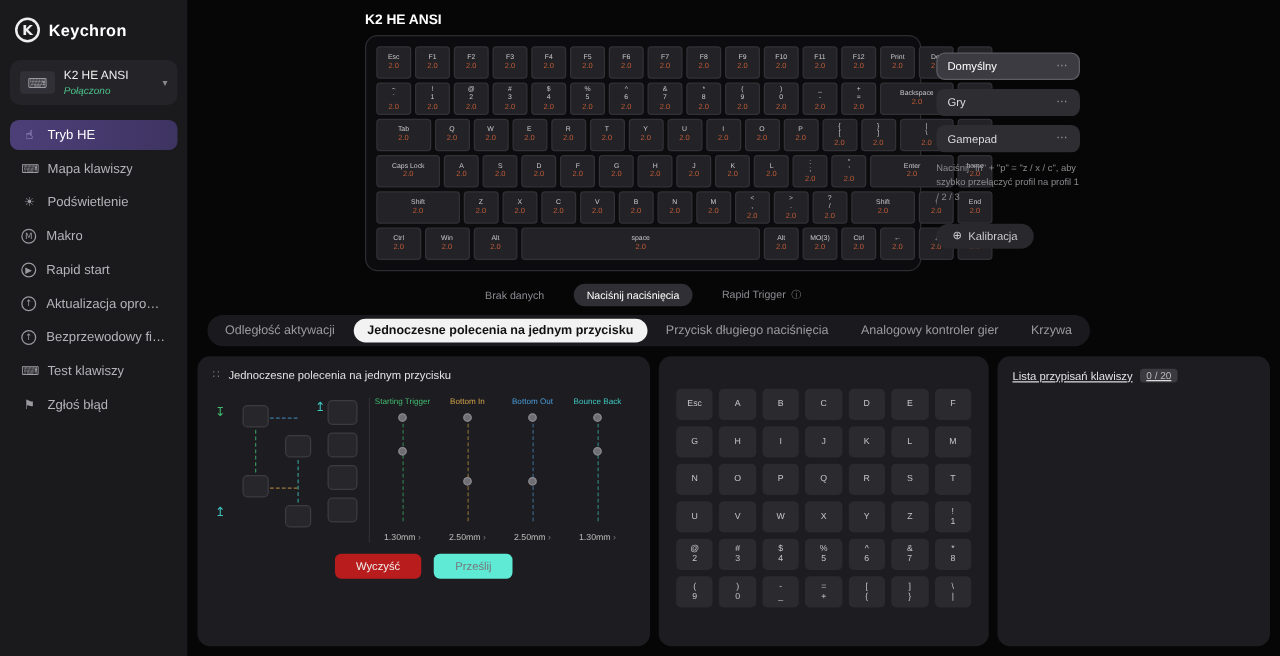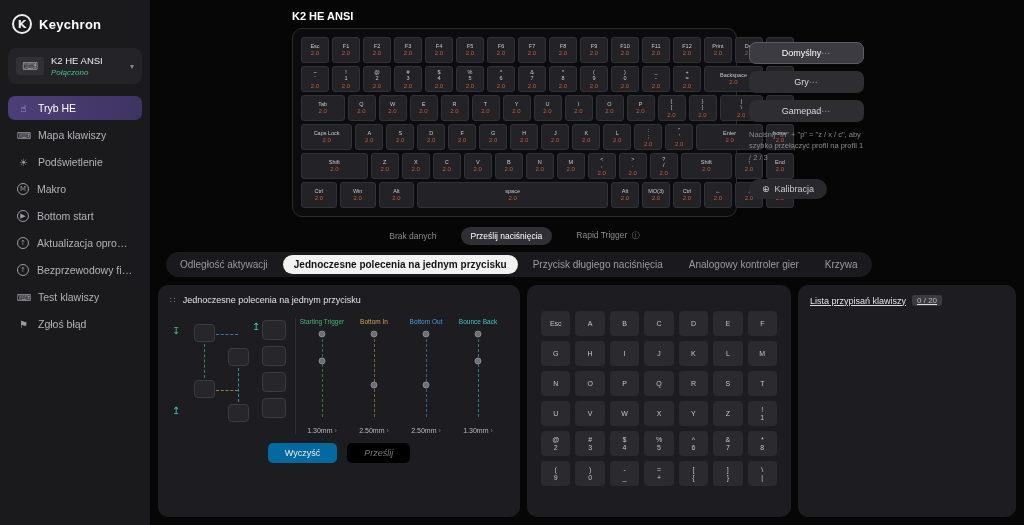--- a/index.html
+++ b/index.html
@@ -44,21 +44,21 @@
   .kb-wrap { border:1px solid #2c2c30; border-radius:10px; padding:8px; background:#0c0c0e; }
   .kb-row { display:flex; gap:3px; margin-bottom:3px; }
   .kb-row:last-child { margin-bottom:0; }
   .key { height:26px; background:#232327; border:1px solid #313137; border-radius:3px;
     display:flex; flex-direction:column; align-items:center; justify-content:center;
     padding:1px 0; cursor:pointer; flex-shrink:0; }
   .k-l { font-size:5.5px; line-height:6.5px; color:#c9c9cd; white-space:pre-line; text-align:center; }
   .k-v { font-size:6px; line-height:7px; color:var(--value-orange); margin-top:1px; }
 
   .right-col { width:115px; padding-top:14px; }
-  .profile { display:flex; align-items:center; justify-content:center; width:100%;
+  .profile { display:flex; align-items:center; justify-content:space-between; width:100%;
     background:#2d2d32; border:1px solid transparent; border-radius:7px; color:#ddd;
     font-size:9px; padding:5px 8px; margin-bottom:7px; cursor:pointer;
     font-family:"Liberation Sans", sans-serif; }
   .profile.selected { background:#3b3b41; border-color:#5c5c64; color:#fff; }
   .dots { color:#999; font-size:9px; letter-spacing:1px; }
   .hint { font-size:7.5px; color:#8a8a8e; line-height:1.5; margin:3px 0 0 0; }
   .calib { margin-top:16px; display:flex; align-items:center; gap:5px; background:#28282d;
     border:none; border-radius:11px; color:#ccc; font-size:9px; padding:5px 13px;
     cursor:pointer; font-family:"Liberation Sans", sans-serif; }
 
@@ -97,22 +97,22 @@
   .t-label { font-size:6.5px; white-space:nowrap; margin-bottom:4px; }
   .t-track { position:relative; height:92px; width:10px; display:block; cursor:pointer; }
   .t-line { position:absolute; left:50%; top:5px; bottom:4px; border-left:1px dashed currentColor; opacity:.55; }
   .t-dot { position:absolute; left:50%; transform:translate(-50%,-50%); width:7px; height:7px;
     border-radius:50%; background:#6e6e74; border:1px solid #8a8a90; }
   .t-val { font-size:7px; color:#bbb; margin-top:6px; white-space:nowrap; cursor:pointer; }
   .chev-r { color:#77777c; }
   .dks-actions { display:flex; gap:10px; justify-content:center; margin-top:9px; }
   .btn { border:none; border-radius:5px; font-size:9px; padding:5px 17px; cursor:pointer;
     font-family:"Liberation Sans", sans-serif; }
-  .btn.clear { background:#0369a1; color:#eee;text-align:center; }
-  .btn.submit { background:#000000; color:#76767c;font-style:italic; }
+  .btn.clear { background:#b91c1c; color:#eee;text-align:center; }
+  .btn.submit { background:#5eead4; color:#76767c; }
 
   #key-grid { display:grid; grid-template-columns:repeat(7,1fr); gap:5px; }
   .pkey { height:25px; background:#2a2a2f; border-radius:4px; display:flex; align-items:center;
     justify-content:center; font-size:7px; line-height:7.5px; color:#c5c5c9;
     white-space:pre-line; text-align:center; cursor:pointer; }
 
   .asg-header { display:flex; align-items:center; gap:6px; font-size:9px; color:#e2e2e4; }
   .badge { background:#3a3a40; border-radius:3px; padding:1px 5px; font-size:8px; color:#bbb; }
 </style>
 </head>
@@ -145,21 +145,21 @@
         <div class="side-item">
           <span class="s-icon ifont">☀</span>
           <span class="s-label">Podświetlenie</span>
         </div>
         <div class="side-item">
           <span class="s-icon ifont circled">M</span>
           <span class="s-label">Makro</span>
         </div>
         <div class="side-item">
           <span class="s-icon ifont circled">▶</span>
-          <span class="s-label">Bottom start</span>
+          <span class="s-label">Rapid start</span>
         </div>
         <div class="side-item">
           <span class="s-icon ifont circled">↑</span>
           <span class="s-label">Aktualizacja oprogram...</span>
         </div>
         <div class="side-item">
           <span class="s-icon ifont circled">↑</span>
           <span class="s-label">Bezprzewodowy firmwa...</span>
         </div>
         <div class="side-item">
@@ -546,21 +546,21 @@
                 </div>
                 <div class="key" style="width: 28px;">
                   <span class="k-l">→</span>
                   <span class="k-v">2.0</span>
                 </div>
               </div>
             </div>
         </div>
         <div id="display-modes" class="modes">
             <div class="mode">Brak danych</div>
-            <div class="mode selected">Prześlij naciśnięcia</div>
+            <div class="mode selected">Naciśnij naciśnięcia</div>
             <div class="mode">Rapid Trigger <span class="info ifont">ⓘ</span></div>
           </div>
       </div>
 
       <div class="right-col">
         <div id="profiles">
             <button class="profile selected">
               <span>Domyślny</span>
               <span class="dots ifont">⋯</span>
             </button>

